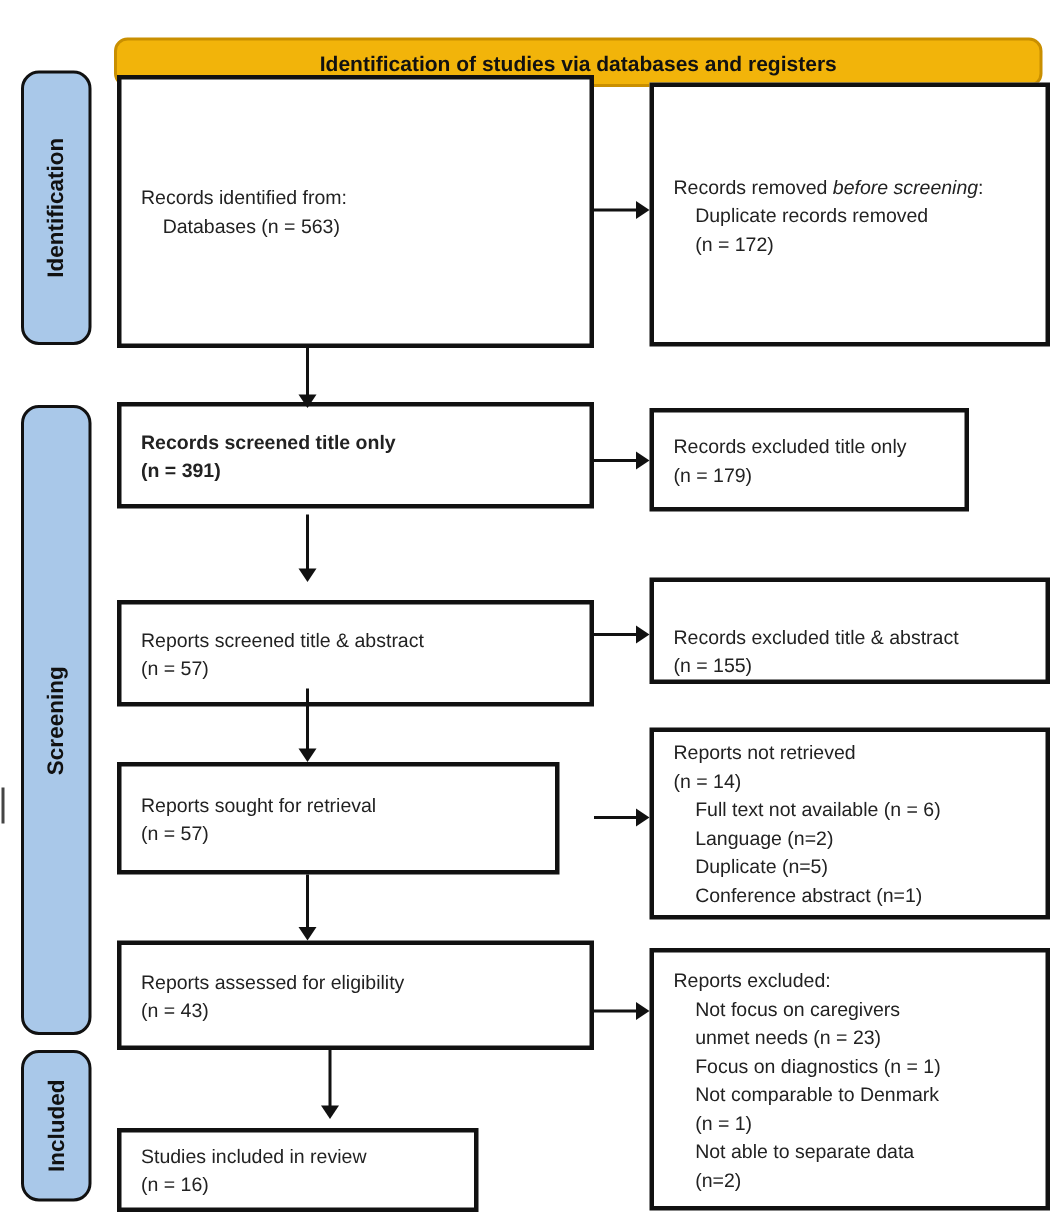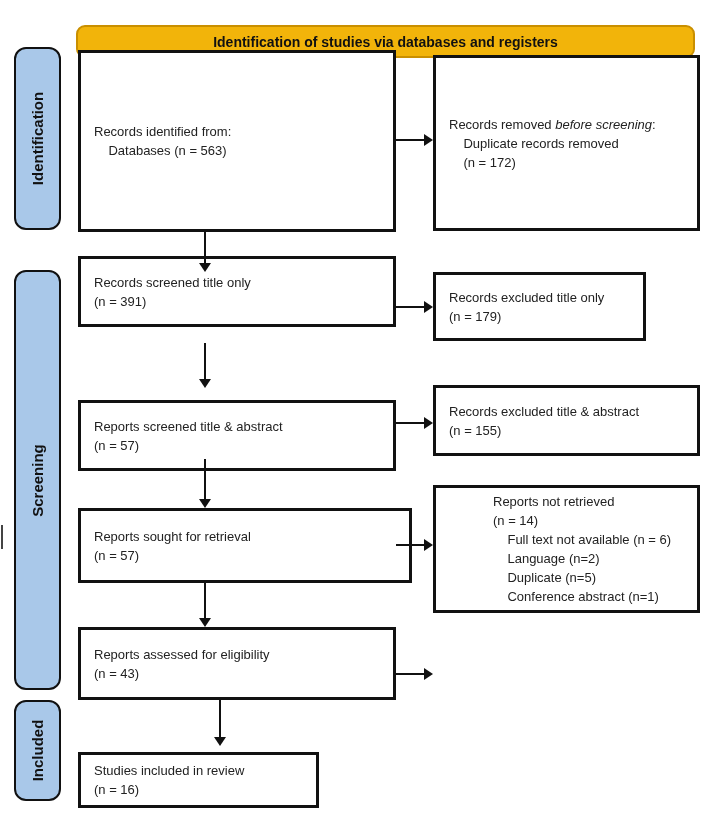--- a/index.html
+++ b/index.html
@@ -58,60 +58,70 @@
     <span class="vtext">Screening</span>
   </div>
   <div class="stage" style="top:700px;height:101px;">
     <span class="vtext">Included</span>
   </div>
 
   <div class="fbox" style="left:78px;top:50px;width:318px;height:182px;">
     <div class="box-text">Records identified from:
     Databases (n = 563)</div>
   </div>
-  <div class="fbox" style="left:78px;top:256px;width:318px;height:71px;">
+  <div class="fbox" style="left:78px;top:268px;width:318px;height:71px;font-weight:bold;">
     <div class="box-text">Records screened title only
 (n = 391)</div>
   </div>
   <div class="fbox" style="left:78px;top:388px;width:318px;height:71px;margin-top:12px;">
     <div class="box-text">Reports screened title &amp; abstract
 (n = 57)</div>
   </div>
-  <div class="fbox" style="left:78px;top:508px;width:334px;height:75px;">
+  <div class="fbox" style="left:78px;top:508px;width:295px;height:75px;">
     <div class="box-text">Reports sought for retrieval
 (n = 57)</div>
   </div>
   <div class="fbox" style="left:78px;top:627px;width:318px;height:73px;">
     <div class="box-text">Reports assessed for eligibility
 (n = 43)</div>
   </div>
   <div class="fbox" style="left:78px;top:752px;width:241px;height:56px;">
     <div class="box-text">Studies included in review
 (n = 16)</div>
   </div>
 
   <div class="fbox" style="left:433px;top:55px;width:267px;height:176px;">
     <div class="box-text"><span>Records removed </span><em>before screening</em><span>:</span><div>    Duplicate records removed
     (n = 172)</div></div>
   </div>
   <div class="fbox" style="left:433px;top:272px;width:213px;height:69px;">
     <div class="box-text">Records excluded title only
 (n = 179)</div>
   </div>
-  <div class="fbox" style="left:433px;top:385px;width:267px;height:71px;">
+  <div class="fbox" style="left:433px;top:385px;width:267px;height:71px;align-items:flex-end;">
     <div class="box-text">Records excluded title &amp; abstract
 (n = 155)</div>
   </div>
-  <div class="fbox" style="left:433px;top:485px;width:267px;height:128px;padding-left:44px;">
+  <div class="fbox" style="left:433px;top:485px;width:267px;height:128px;">
     <div class="box-text">Reports not retrieved
 (n = 14)
     Full text not available (n = 6)
     Language (n=2)
     Duplicate (n=5)
     Conference abstract (n=1)</div>
+  </div>
+  <div class="fbox" style="left:433px;top:632px;width:267px;height:175px;">
+    <div class="box-text">Reports excluded:
+    Not focus on caregivers
+    unmet needs (n = 23)
+    Focus on diagnostics (n = 1)
+    Not comparable to Denmark
+    (n = 1)
+    Not able to separate data
+    (n=2)</div>
   </div>
 
   <div class="varrow" style="left:199px;top:232px;height:40px;">
       <div class="line"></div>
       <div class="head"></div>
     </div>
   <div class="varrow" style="left:199px;top:343px;height:45px;">
       <div class="line"></div>
       <div class="head"></div>
     </div>

